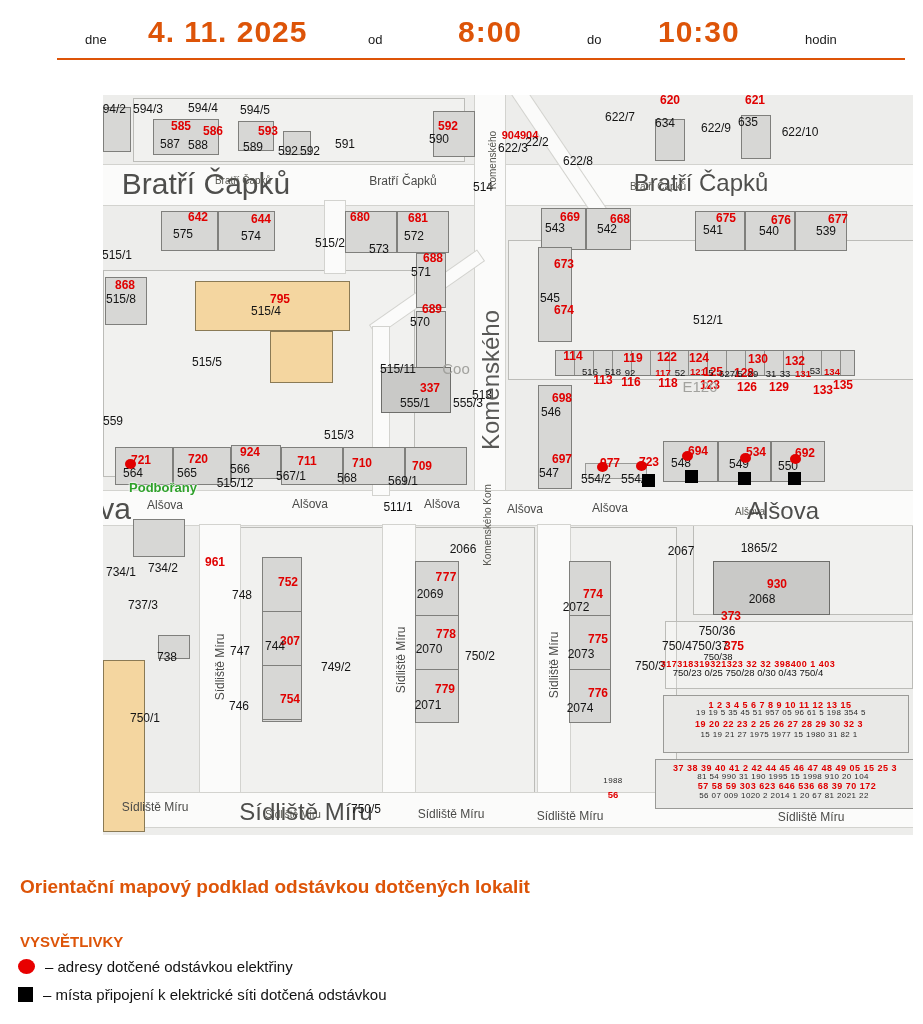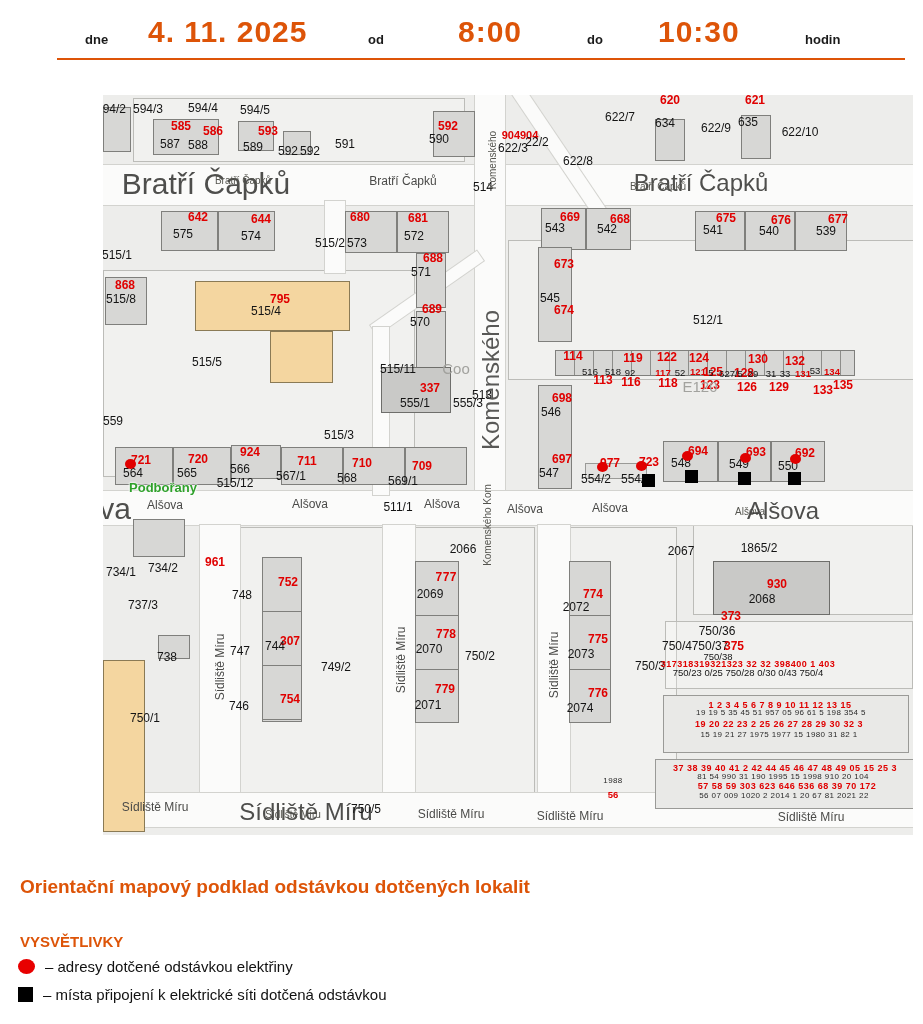--- a/index.html
+++ b/index.html
@@ -1,18 +1,18 @@
 <!DOCTYPE html>
 <html><head>
 <meta charset="utf-8">
 <style>
   html,body{margin:0;padding:0;background:#fff;}
   body{width:923px;height:1024px;position:relative;font-family:"Liberation Sans",sans-serif;overflow:hidden;}
   
-  #header .hlbl{position:absolute;font-size:13px;font-weight:700;color:#1a1a1a;}
+  #header .hlbl{position:absolute;font-size:13px;font-weight:400;color:#1a1a1a;}
   #header .hval{position:absolute;font-size:30px;font-weight:700;color:#dd5408;letter-spacing:1px;}
   #hrule{position:absolute;left:57px;top:58px;width:848px;height:2px;background:#dd5408;}
   
   #map{position:absolute;left:103px;top:95px;width:810px;height:740px;background:#ededeb;overflow:hidden;}
   #map .zone{position:absolute;border:1px solid #bcbcb8;background:rgba(255,255,255,0.22);}
   #map .road{position:absolute;background:#fbfbfa;box-shadow:0 0 0 1px #d3d3cf;}
   #map .bld{position:absolute;box-sizing:border-box;}
   .b-g{background:#d7d7d5;border:1px solid #7f7f7c;}
   .b-gd{background:#c9c9c7;border:1px solid #6e6e6b;}
   .b-gl{background:#e2e2e0;border:1px solid #9a9a97;}
@@ -155,21 +155,21 @@
     <span class="lbl k-street" style="left: 300px; top: 86px; z-index: 4; transform: translate(-50%, -50%);">Bratří Čapků</span>
     <span class="lbl k-blk" style="left: 380px; top: 92px; z-index: 4; transform: translate(-50%, -50%);">514</span>
     <span class="lbl k-street-md" style="left: 598px; top: 88px; z-index: 4; transform: translate(-50%, -50%);">Bratří Čapků</span>
     <span class="lbl k-street-sm" style="left: 555px; top: 92px; z-index: 4; transform: translate(-50%, -50%);">Bratří Čapků</span>
     <span class="lbl k-red" style="left: 95px; top: 122px; z-index: 4; transform: translate(-50%, -50%);">642</span>
     <span class="lbl k-blk" style="left: 80px; top: 139px; z-index: 4; transform: translate(-50%, -50%);">575</span>
     <span class="lbl k-red" style="left: 158px; top: 124px; z-index: 4; transform: translate(-50%, -50%);">644</span>
     <span class="lbl k-blk" style="left: 148px; top: 141px; z-index: 4; transform: translate(-50%, -50%);">574</span>
     <span class="lbl k-blk" style="left: 227px; top: 148px; z-index: 4; transform: translate(-50%, -50%);">515/2</span>
     <span class="lbl k-red" style="left: 257px; top: 122px; z-index: 4; transform: translate(-50%, -50%);">680</span>
-    <span class="lbl k-blk" style="left: 254px; top: 148px; z-index: 4; transform: translate(-50%, -50%);">573</span>
+    <span class="lbl k-blk" style="left: 254px; top: 154px; z-index: 4; transform: translate(-50%, -50%); padding-left: 44px;">573</span>
     <span class="lbl k-red" style="left: 315px; top: 123px; z-index: 4; transform: translate(-50%, -50%);">681</span>
     <span class="lbl k-blk" style="left: 311px; top: 141px; z-index: 4; transform: translate(-50%, -50%);">572</span>
     <span class="lbl k-red" style="left: 467px; top: 122px; z-index: 4; transform: translate(-50%, -50%);">669</span>
     <span class="lbl k-blk" style="left: 452px; top: 133px; z-index: 4; transform: translate(-50%, -50%);">543</span>
     <span class="lbl k-red" style="left: 517px; top: 124px; z-index: 4; transform: translate(-50%, -50%);">668</span>
     <span class="lbl k-blk" style="left: 504px; top: 134px; z-index: 4; transform: translate(-50%, -50%);">542</span>
     <span class="lbl k-red" style="left: 623px; top: 123px; z-index: 4; transform: translate(-50%, -50%);">675</span>
     <span class="lbl k-blk" style="left: 610px; top: 135px; z-index: 4; transform: translate(-50%, -50%);">541</span>
     <span class="lbl k-red" style="left: 678px; top: 125px; z-index: 4; transform: translate(-50%, -50%);">676</span>
     <span class="lbl k-blk" style="left: 666px; top: 136px; z-index: 4; transform: translate(-50%, -50%);">540</span>
@@ -248,21 +248,21 @@
     <span class="lbl k-blk" style="left: 244px; top: 383px; z-index: 4; transform: translate(-50%, -50%);">568</span>
     <span class="lbl k-red" style="left: 319px; top: 371px; z-index: 4; transform: translate(-50%, -50%);">709</span>
     <span class="lbl k-blk" style="left: 300px; top: 386px; z-index: 4; transform: translate(-50%, -50%);">569/1</span>
     <span class="lbl k-green" style="left: 60px; top: 392px; z-index: 4; transform: translate(-50%, -50%);">Podbořany</span>
     <span class="lbl k-red" style="left: 507px; top: 368px; z-index: 4; transform: translate(-50%, -50%);">977</span>
     <span class="lbl k-red" style="left: 546px; top: 367px; z-index: 4; transform: translate(-50%, -50%);">723</span>
     <span class="lbl k-blk" style="left: 493px; top: 384px; z-index: 4; transform: translate(-50%, -50%);">554/2</span>
     <span class="lbl k-blk" style="left: 533px; top: 384px; z-index: 4; transform: translate(-50%, -50%);">554/1</span>
     <span class="lbl k-red" style="left: 595px; top: 356px; z-index: 4; transform: translate(-50%, -50%);">694</span>
     <span class="lbl k-blk" style="left: 578px; top: 368px; z-index: 4; transform: translate(-50%, -50%);">548</span>
-    <span class="lbl k-red" style="left: 653px; top: 357px; z-index: 4; transform: translate(-50%, -50%);">693</span>
+    <span class="lbl k-red" style="left: 653px; top: 357px; z-index: 4; transform: translate(-50%, -50%);">534</span>
     <span class="lbl k-blk" style="left: 636px; top: 369px; z-index: 4; transform: translate(-50%, -50%);">549</span>
     <span class="lbl k-red" style="left: 702px; top: 358px; z-index: 4; transform: translate(-50%, -50%);">692</span>
     <span class="lbl k-blk" style="left: 685px; top: 371px; z-index: 4; transform: translate(-50%, -50%);">550</span>
     <span class="lbl k-street-lg" style="left: 12px; top: 414px; z-index: 4; transform: translate(-50%, -50%);">va</span>
     <span class="lbl k-street" style="left: 62px; top: 410px; z-index: 4; transform: translate(-50%, -50%);">Alšova</span>
     <span class="lbl k-street" style="left: 207px; top: 409px; z-index: 4; transform: translate(-50%, -50%);">Alšova</span>
     <span class="lbl k-blk" style="left: 295px; top: 412px; z-index: 4; transform: translate(-50%, -50%);">511/1</span>
     <span class="lbl k-street" style="left: 339px; top: 409px; z-index: 4; transform: translate(-50%, -50%);">Alšova</span>
     <span class="lbl k-street" style="left: 422px; top: 414px; z-index: 4; transform: translate(-50%, -50%);">Alšova</span>
     <span class="lbl k-street" style="left: 507px; top: 413px; z-index: 4; transform: translate(-50%, -50%);">Alšova</span>

